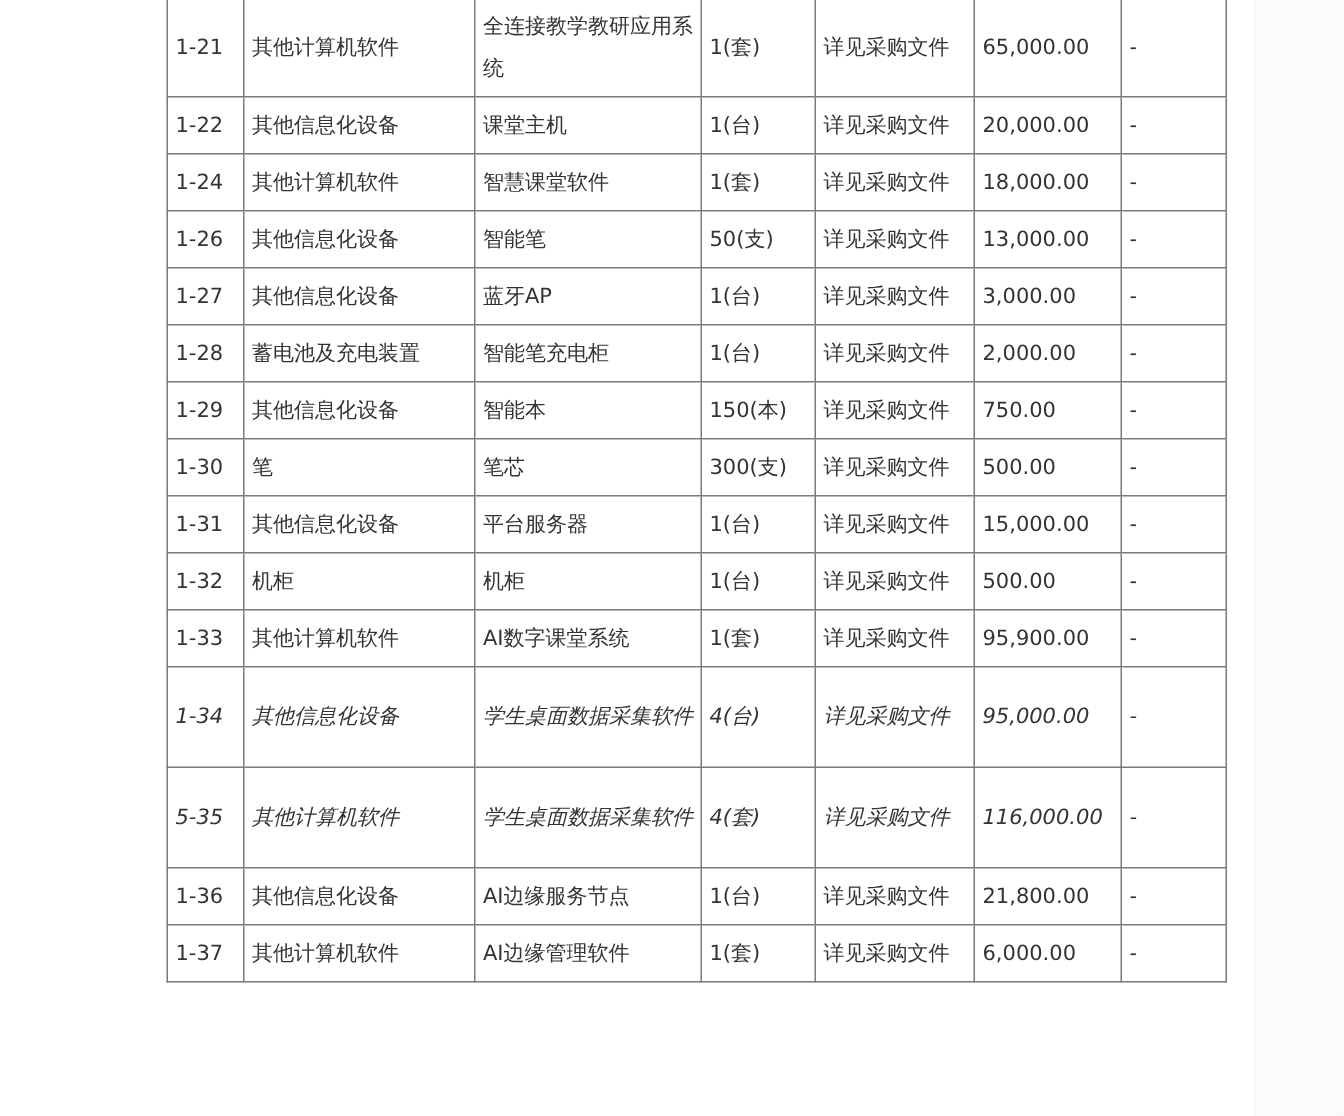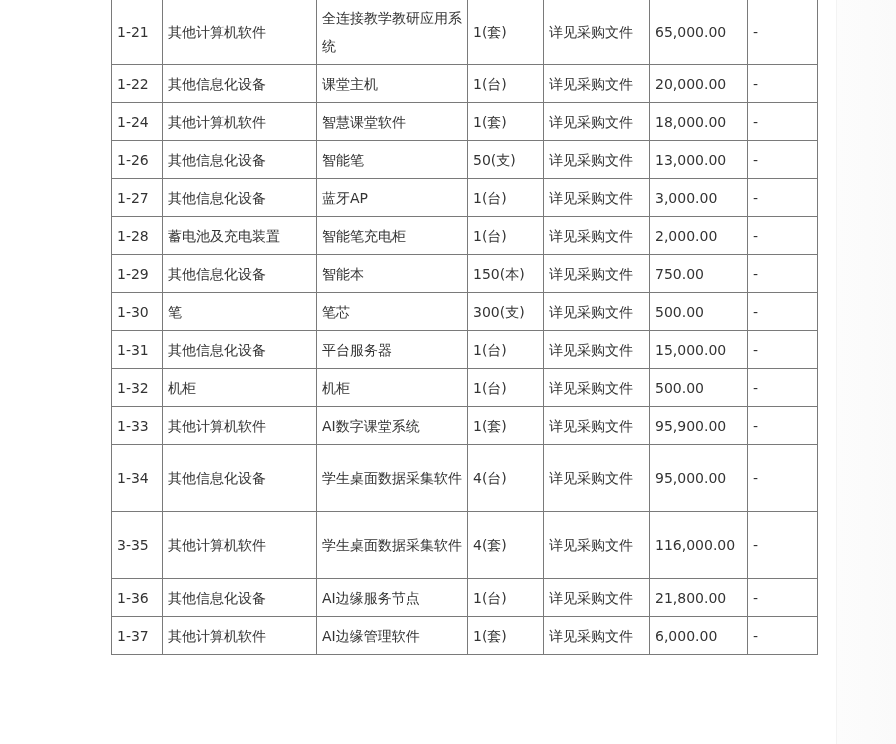--- a/index.html
+++ b/index.html
@@ -22,21 +22,21 @@
       word-break: break-all;
     }
     col.c1 { width: 51px; }
     col.c2 { width: 154px; }
     col.c3 { width: 151px; }
     col.c4 { width: 76px; }
     col.c5 { width: 106px; }
     col.c6 { width: 98px; }
     col.c7 { width: 70px; }
     tr.r-single td { height: 37px; }
-    tr.r-double td { height: 66px; }
+    tr.r-double td { height: 66px; font-style: italic; }
     tr.r-first td { height: 65px; }
   </style>
 </head>
 <body>
 
 <div class="page">
   <div class="right-shade"></div>
   <table class="items">
     <colgroup>
       <col class="c1">
@@ -164,21 +164,21 @@
     <td>1-34</td>
     <td>其他信息化设备</td>
     <td>学生桌面数据采集软件</td>
     <td>4(台)</td>
     <td>详见采购文件</td>
     <td>95,000.00</td>
     <td>-</td>
   </tr>
 
   <tr class="r-double">
-    <td>3-35</td>
+    <td>5-35</td>
     <td>其他计算机软件</td>
     <td>学生桌面数据采集软件</td>
     <td>4(套)</td>
     <td>详见采购文件</td>
     <td>116,000.00</td>
     <td>-</td>
   </tr>
 
   <tr class="r-single">
     <td>1-36</td>

